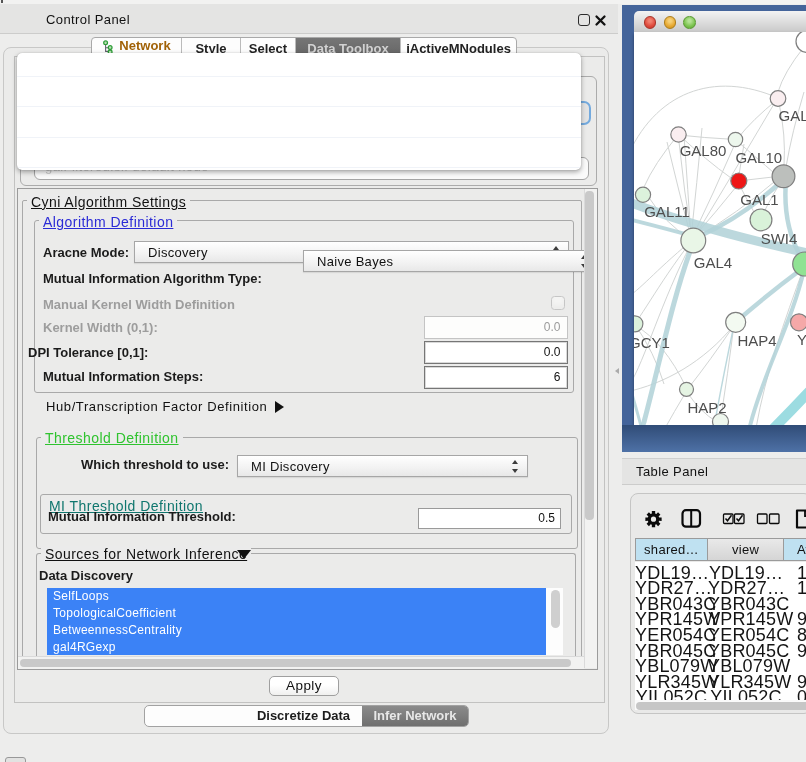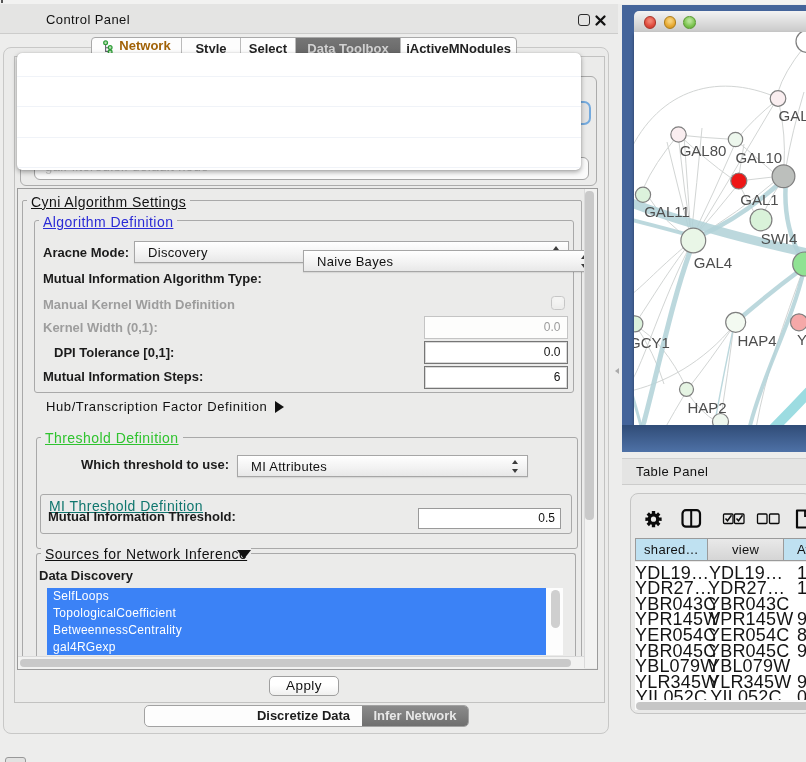--- a/index.html
+++ b/index.html
@@ -66,33 +66,33 @@
 <div class="lbl" style="left:43px;top:271px;">Mutual Information Algorithm Type:</div>
 <div class="combo" style="left:275px;top:250px;width:292px;height:20px;margin-left:28px;">
     <span class="tx">Naive Bayes</span>
  <span class="arr" style="right:9px;top:3.5px;border-left:3.5px solid transparent;border-right:3.5px solid transparent;border-bottom:4.5px solid #3c3c3c;"></span>
  <span class="arr" style="right:9px;bottom:3.5px;border-left:3.5px solid transparent;border-right:3.5px solid transparent;border-top:4.5px solid #3c3c3c;"></span>
   </div>
 <div class="lblg" style="left:43px;top:296.5px;">Manual Kernel Width Definition</div>
 <div class="ab" style="left:550.5px;top:296px;width:12px;height:12px;border:1px solid #c6c6c6;border-radius:3.5px;background:#f4f4f3;box-shadow:inset 0 -4px 4px rgba(0,0,0,0.03);"></div>
 <div class="lblg" style="left:43px;top:319.5px;">Kernel Width (0,1):</div>
 <div class="fld" style="left:424px;top:315.5px;width:143.5px;height:23px;border:1px solid #c4c4c4;background:#fdfdfc;color:#9b9b9b;line-height:21px;padding-right:6px;">0.0</div>
-<div class="lbl" style="left:54px;top:344.5px;">DPI Tolerance [0,1]:</div>
+<div class="lbl" style="left:28px;top:344.5px;">DPI Tolerance [0,1]:</div>
 <div class="fld" style="left:424px;top:340.5px;width:143.5px;height:23px;border:1px solid #767676;box-shadow:inset 0 0 0 1px #d9d9d9;line-height:21px;padding-right:6px;">0.0</div>
 <div class="lbl" style="left:43px;top:369px;">Mutual Information Steps:</div>
 <div class="fld" style="left:424px;top:365.5px;width:143.5px;height:23px;border:1px solid #767676;box-shadow:inset 0 0 0 1px #d9d9d9;line-height:21px;padding-right:6px;">6</div>
 
 <div class="t13" style="left:46px;top:398.5px;letter-spacing:0.6px;">Hub/Transcription Factor Definition</div>
 <span class="arr ab" style="left:275px;top:401px;border-top:6px solid transparent;border-bottom:6px solid transparent;border-left:9px solid #111;"></span>
 
 <div class="grp" style="left:36px;top:436.5px;width:540px;height:110px;"></div>
 <div class="gt" style="left:41px;top:429.5px;color:#2fc32f;">Threshold Definition</div>
 <div class="lbl" style="left:81px;top:457px;">Which threshold to use:</div>
 <div class="combo" style="left:237px;top:455px;width:289px;height:20px;">
-    <span class="tx">MI Attributes</span>
+    <span class="tx">MI Discovery</span>
  <span class="arr" style="right:9px;top:3.5px;border-left:3.5px solid transparent;border-right:3.5px solid transparent;border-bottom:4.5px solid #3c3c3c;"></span>
  <span class="arr" style="right:9px;bottom:3.5px;border-left:3.5px solid transparent;border-right:3.5px solid transparent;border-top:4.5px solid #3c3c3c;"></span>
   </div>
 <div class="grp" style="left:40px;top:493.5px;width:530px;height:38px;"></div>
 <div class="gt" style="left:45px;top:498px;color:#0f766e;">MI Threshold Definition</div>
 <div class="lbl" style="left:48px;top:509px;">Mutual Information Threshold:</div>
 <div class="fld" style="left:418px;top:507.5px;width:143px;height:21px;border:1px solid #9a9a9a;line-height:19px;padding-right:5px;">0.5</div>
 
 <div class="grp" style="left:36px;top:553px;width:538px;height:110px;border-bottom:none;"></div>
 <div class="gt" style="left:41px;top:545.5px;color:#111;">Sources for Network Inference</div>

